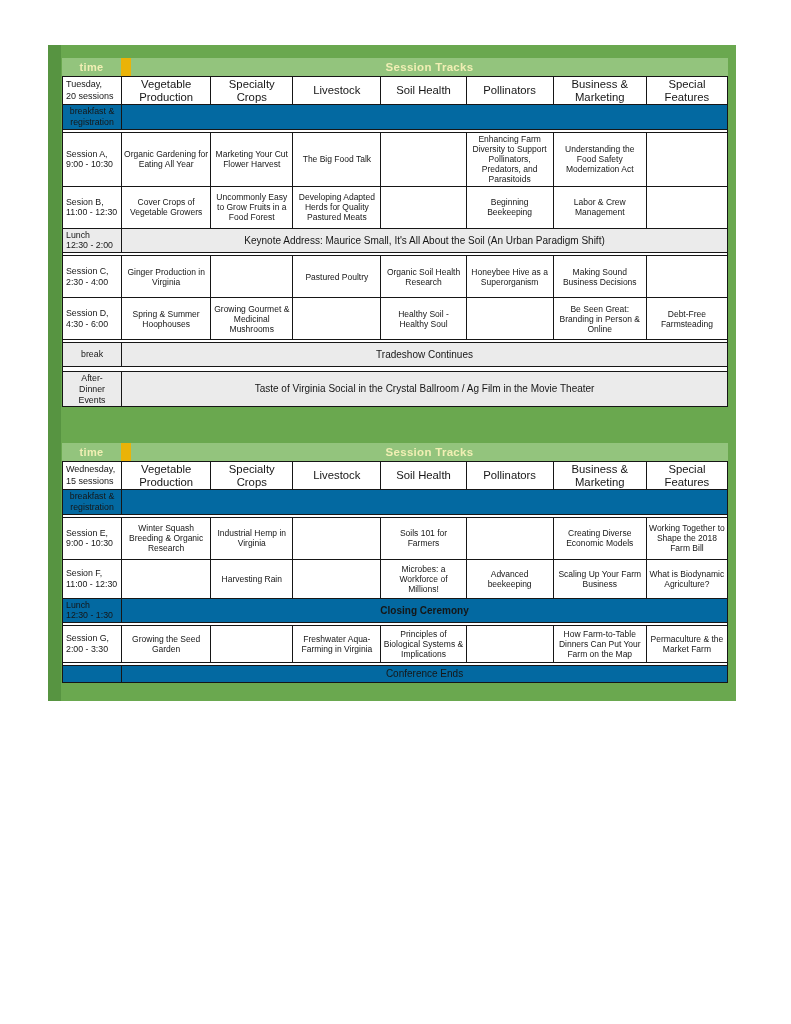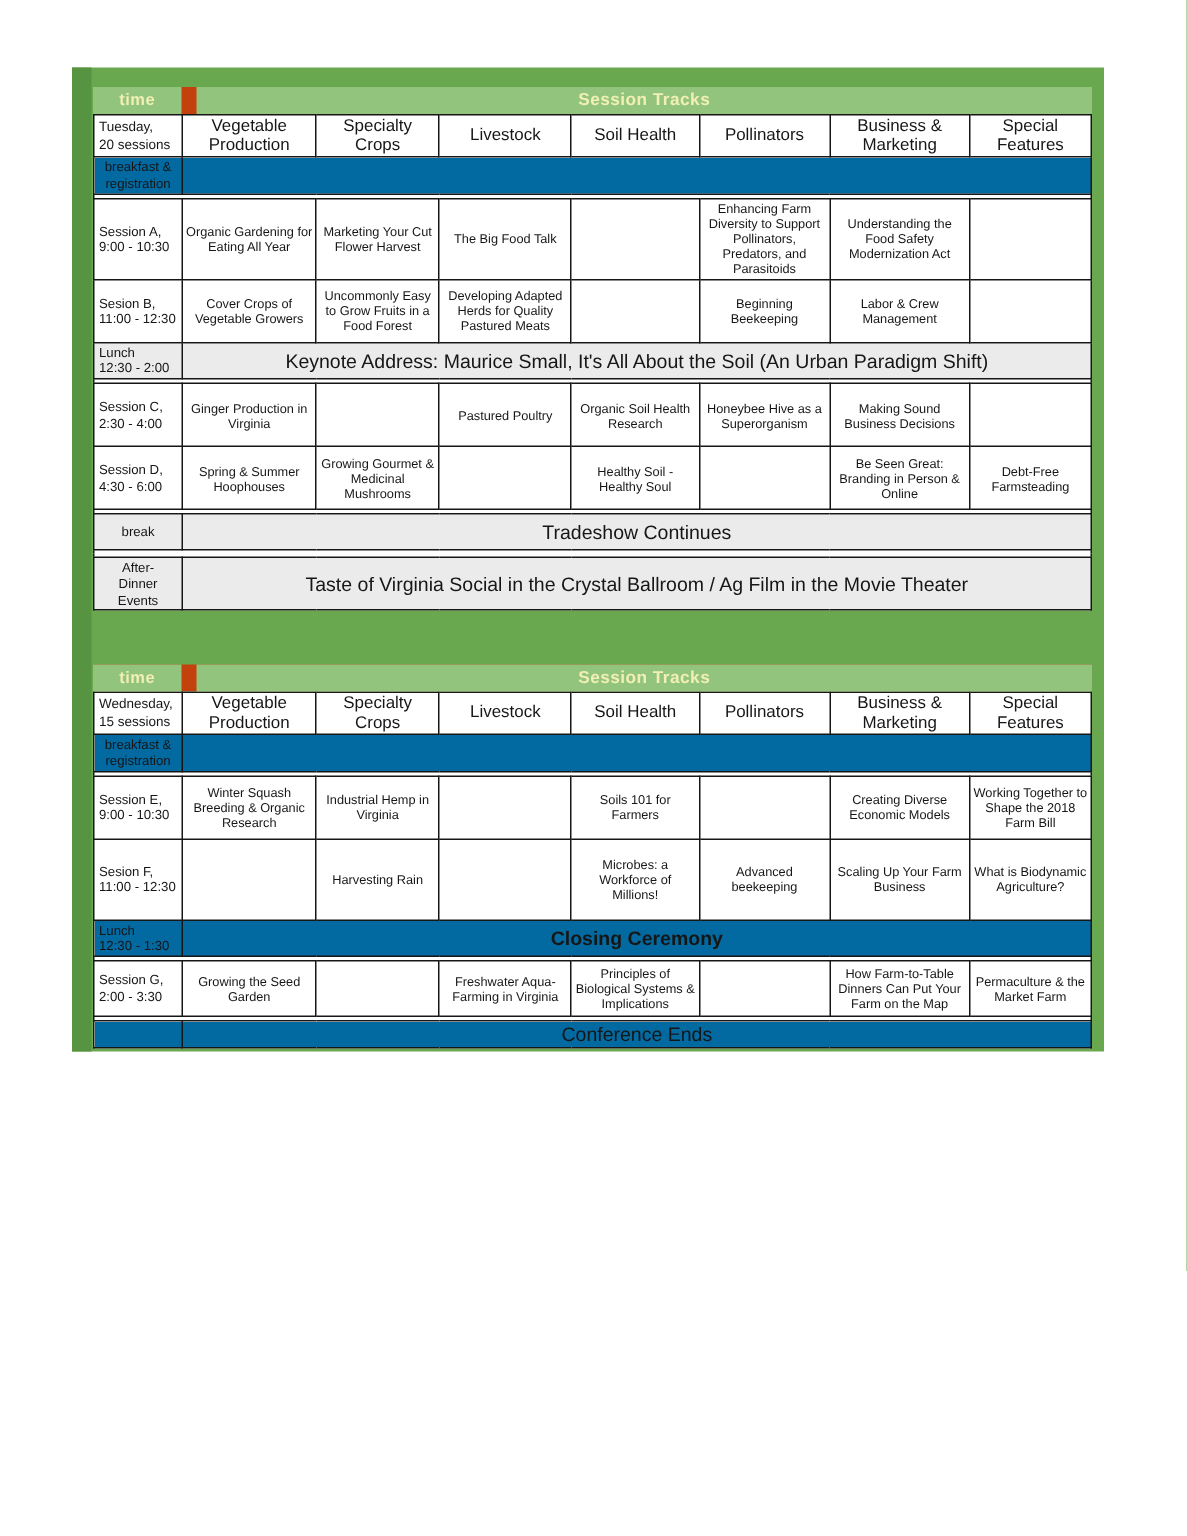--- a/index.html
+++ b/index.html
@@ -13,21 +13,21 @@
     position: absolute; left: 48px; top: 45px;
     width: 688px; height: 656px;
     background: #6aa84f;
   }
   .strip {
     position: absolute; left: 0; top: 0;
     width: 13px; height: 100%;
     background: #579441;
   }
   .sched { position: absolute; left: 14px; width: 667px; }
-  .band-head { display: flex; height: 18px; width: 666px; background: #c2410c; }
+  .band-head { display: flex; height: 18px; width: 666px; background: #eab308; }
   .hb-time {
     width: 59px; background: #93c47d; color: #f1efb4;
     font-size: 11px; font-weight: bold; text-align: center;
     line-height: 18px; letter-spacing: .3px;
   }
   .hb-tracks {
     flex: 1; margin-left: 10px; background: #93c47d; color: #f1efb4;
     font-size: 11.5px; font-weight: bold; text-align: center;
     line-height: 18px; letter-spacing: .3px;
   }
@@ -43,21 +43,21 @@
     color: #161616; padding: 1px 2px;
     white-space: pre-line; overflow: hidden;
     word-wrap: break-word;
   }
   .col-head td { font-size: 11.3px; line-height: 1.12; }
   .col-head td.day { font-size: 9px; text-align: left; padding-left: 3px; line-height: 1.3; }
   td.slabel, td.blabel { font-size: 8.8px; line-height: 1.22; }
   td.tl { text-align: left; padding-left: 3px; }
   tr.band.dark td { background: #0369a1; }
   tr.band.light td { background: #ebebeb; }
-  td.bspan { font-size: 13px; }
+  td.bspan { font-size: 10px; }
   td.bspan.bold { font-weight: bold; }
   tr.gap td {
     border-left: none; border-right: none;
     border-top: none; border-bottom: none;
     height: 2px; padding: 0; background: #ffffff;
   }
 </style>
 </head>
 <body>
 
@@ -217,21 +217,21 @@
             <td class="slabel tl">Session E,
 9:00 - 10:30</td>
             <td class="cell">Winter Squash Breeding &amp; Organic Research</td>
             <td class="cell">Industrial Hemp in Virginia</td>
             <td class="cell"></td>
             <td class="cell">Soils 101 for Farmers</td>
             <td class="cell"></td>
             <td class="cell">Creating Diverse Economic Models</td>
             <td class="cell">Working Together to Shape the 2018 Farm Bill</td>
           </tr>
-          <tr class="sess" style="height: 54px; margin-top: 34px;">
+          <tr class="sess" style="height: 39px; margin-top: 34px;">
             <td class="slabel tl">Sesion F,
 11:00 - 12:30</td>
             <td class="cell"></td>
             <td class="cell">Harvesting Rain</td>
             <td class="cell"></td>
             <td class="cell">Microbes: a Workforce of Millions!</td>
             <td class="cell">Advanced beekeeping</td>
             <td class="cell">Scaling Up Your Farm Business</td>
             <td class="cell">What is Biodynamic Agriculture?</td>
           </tr>

